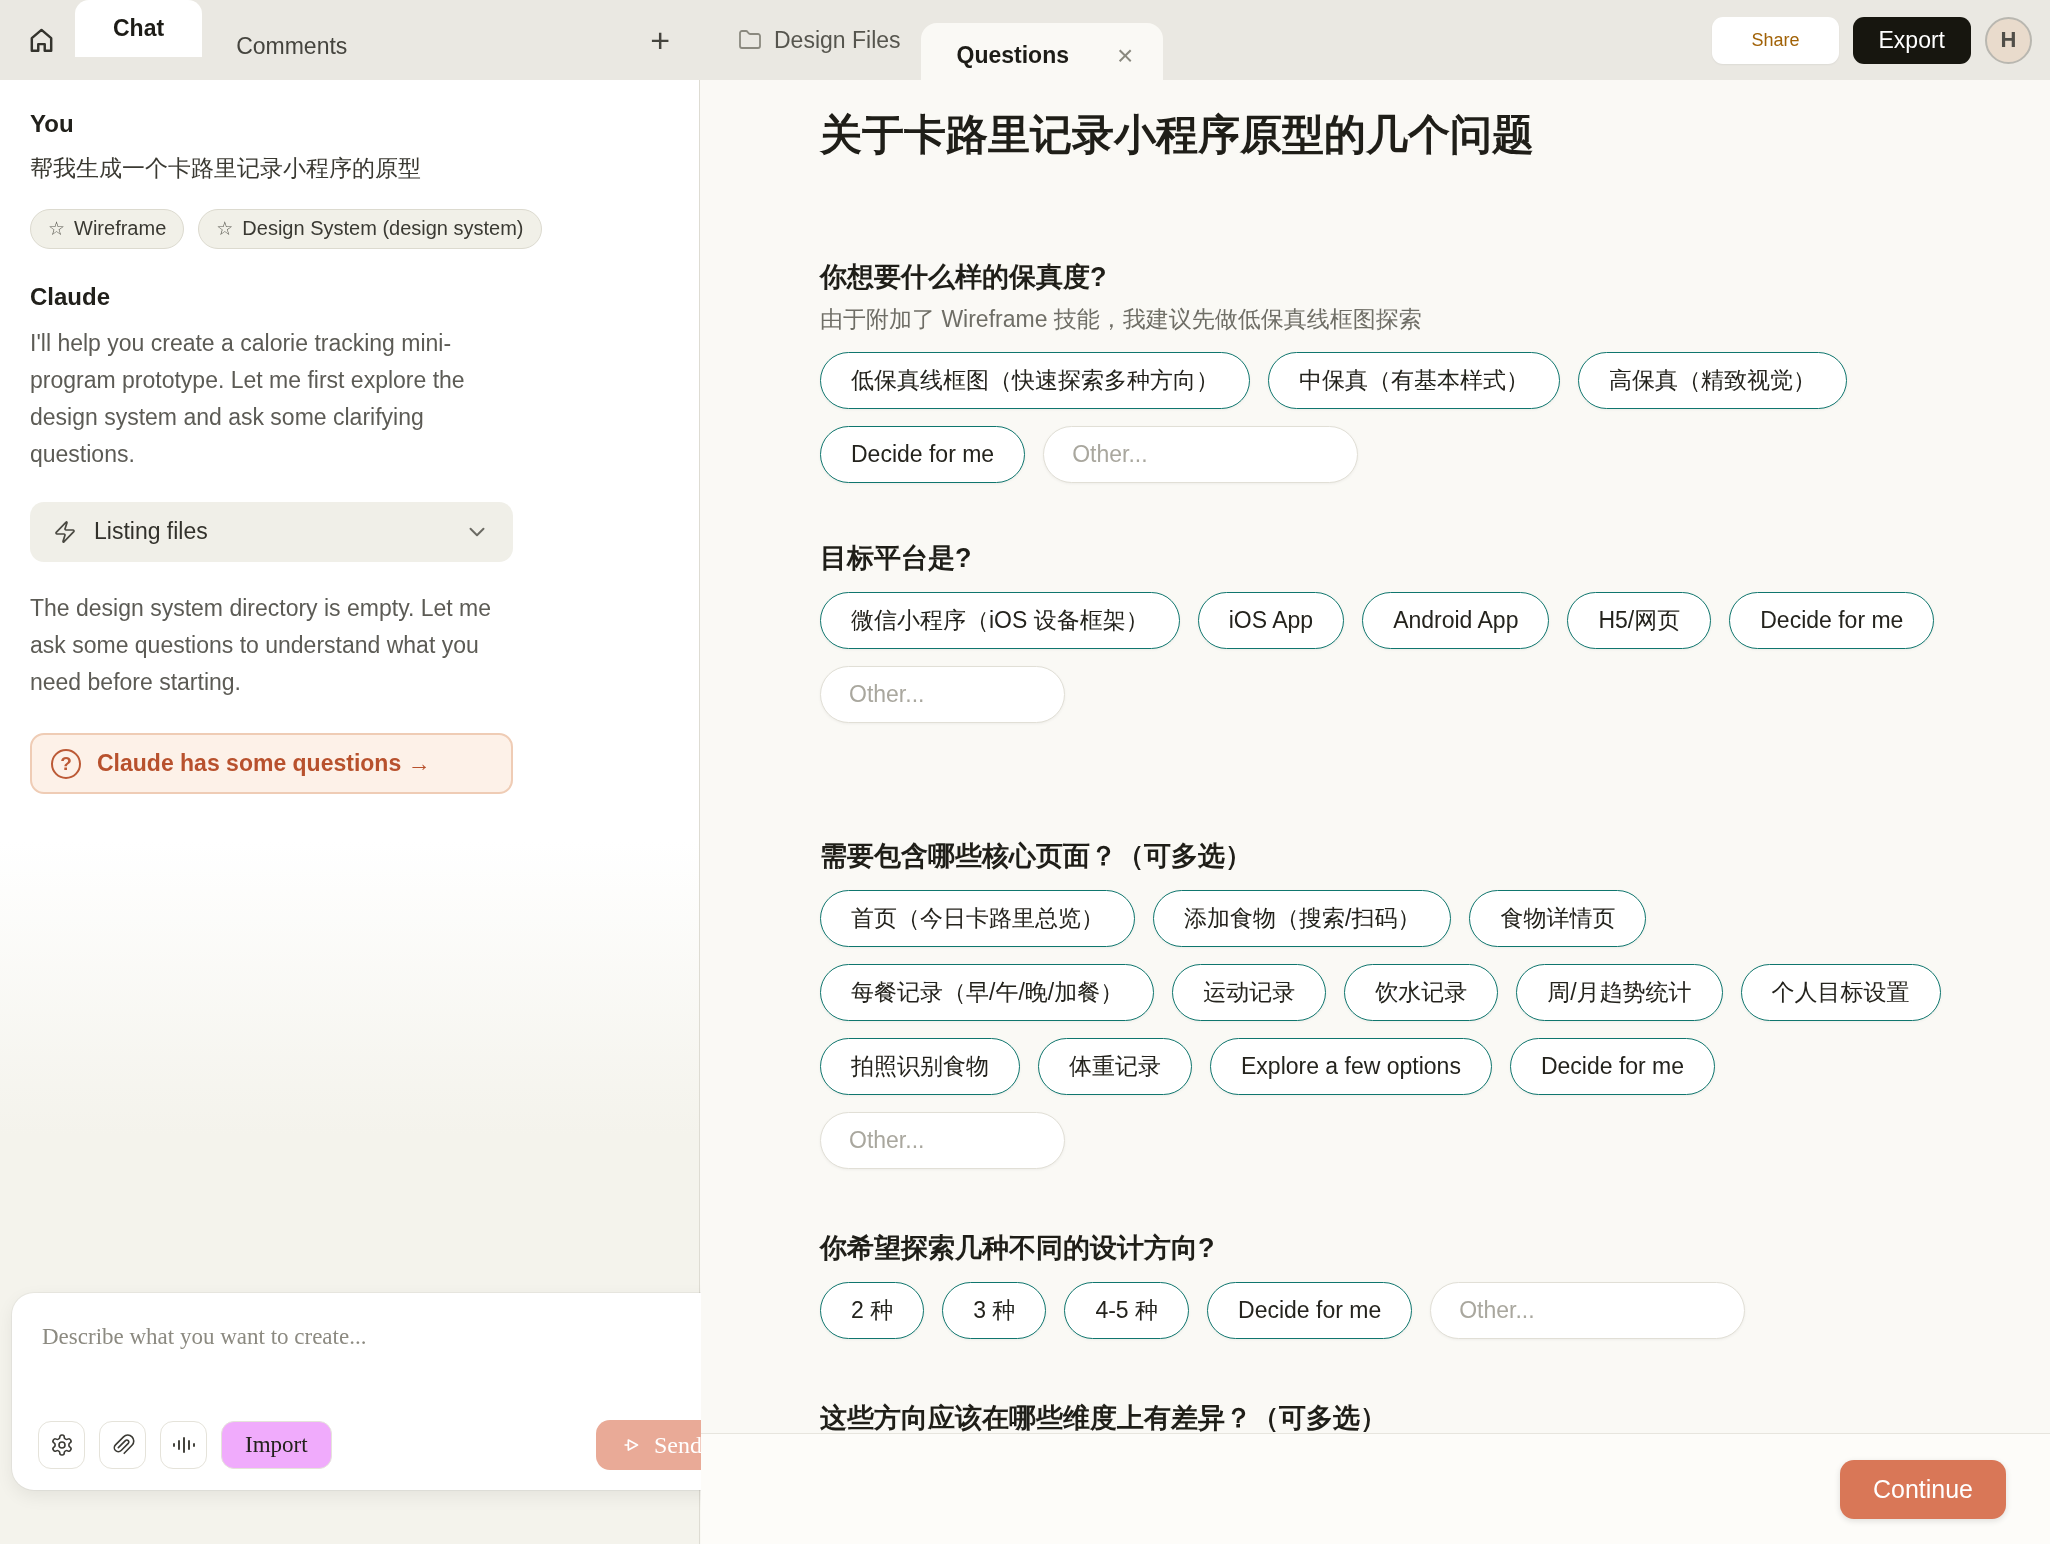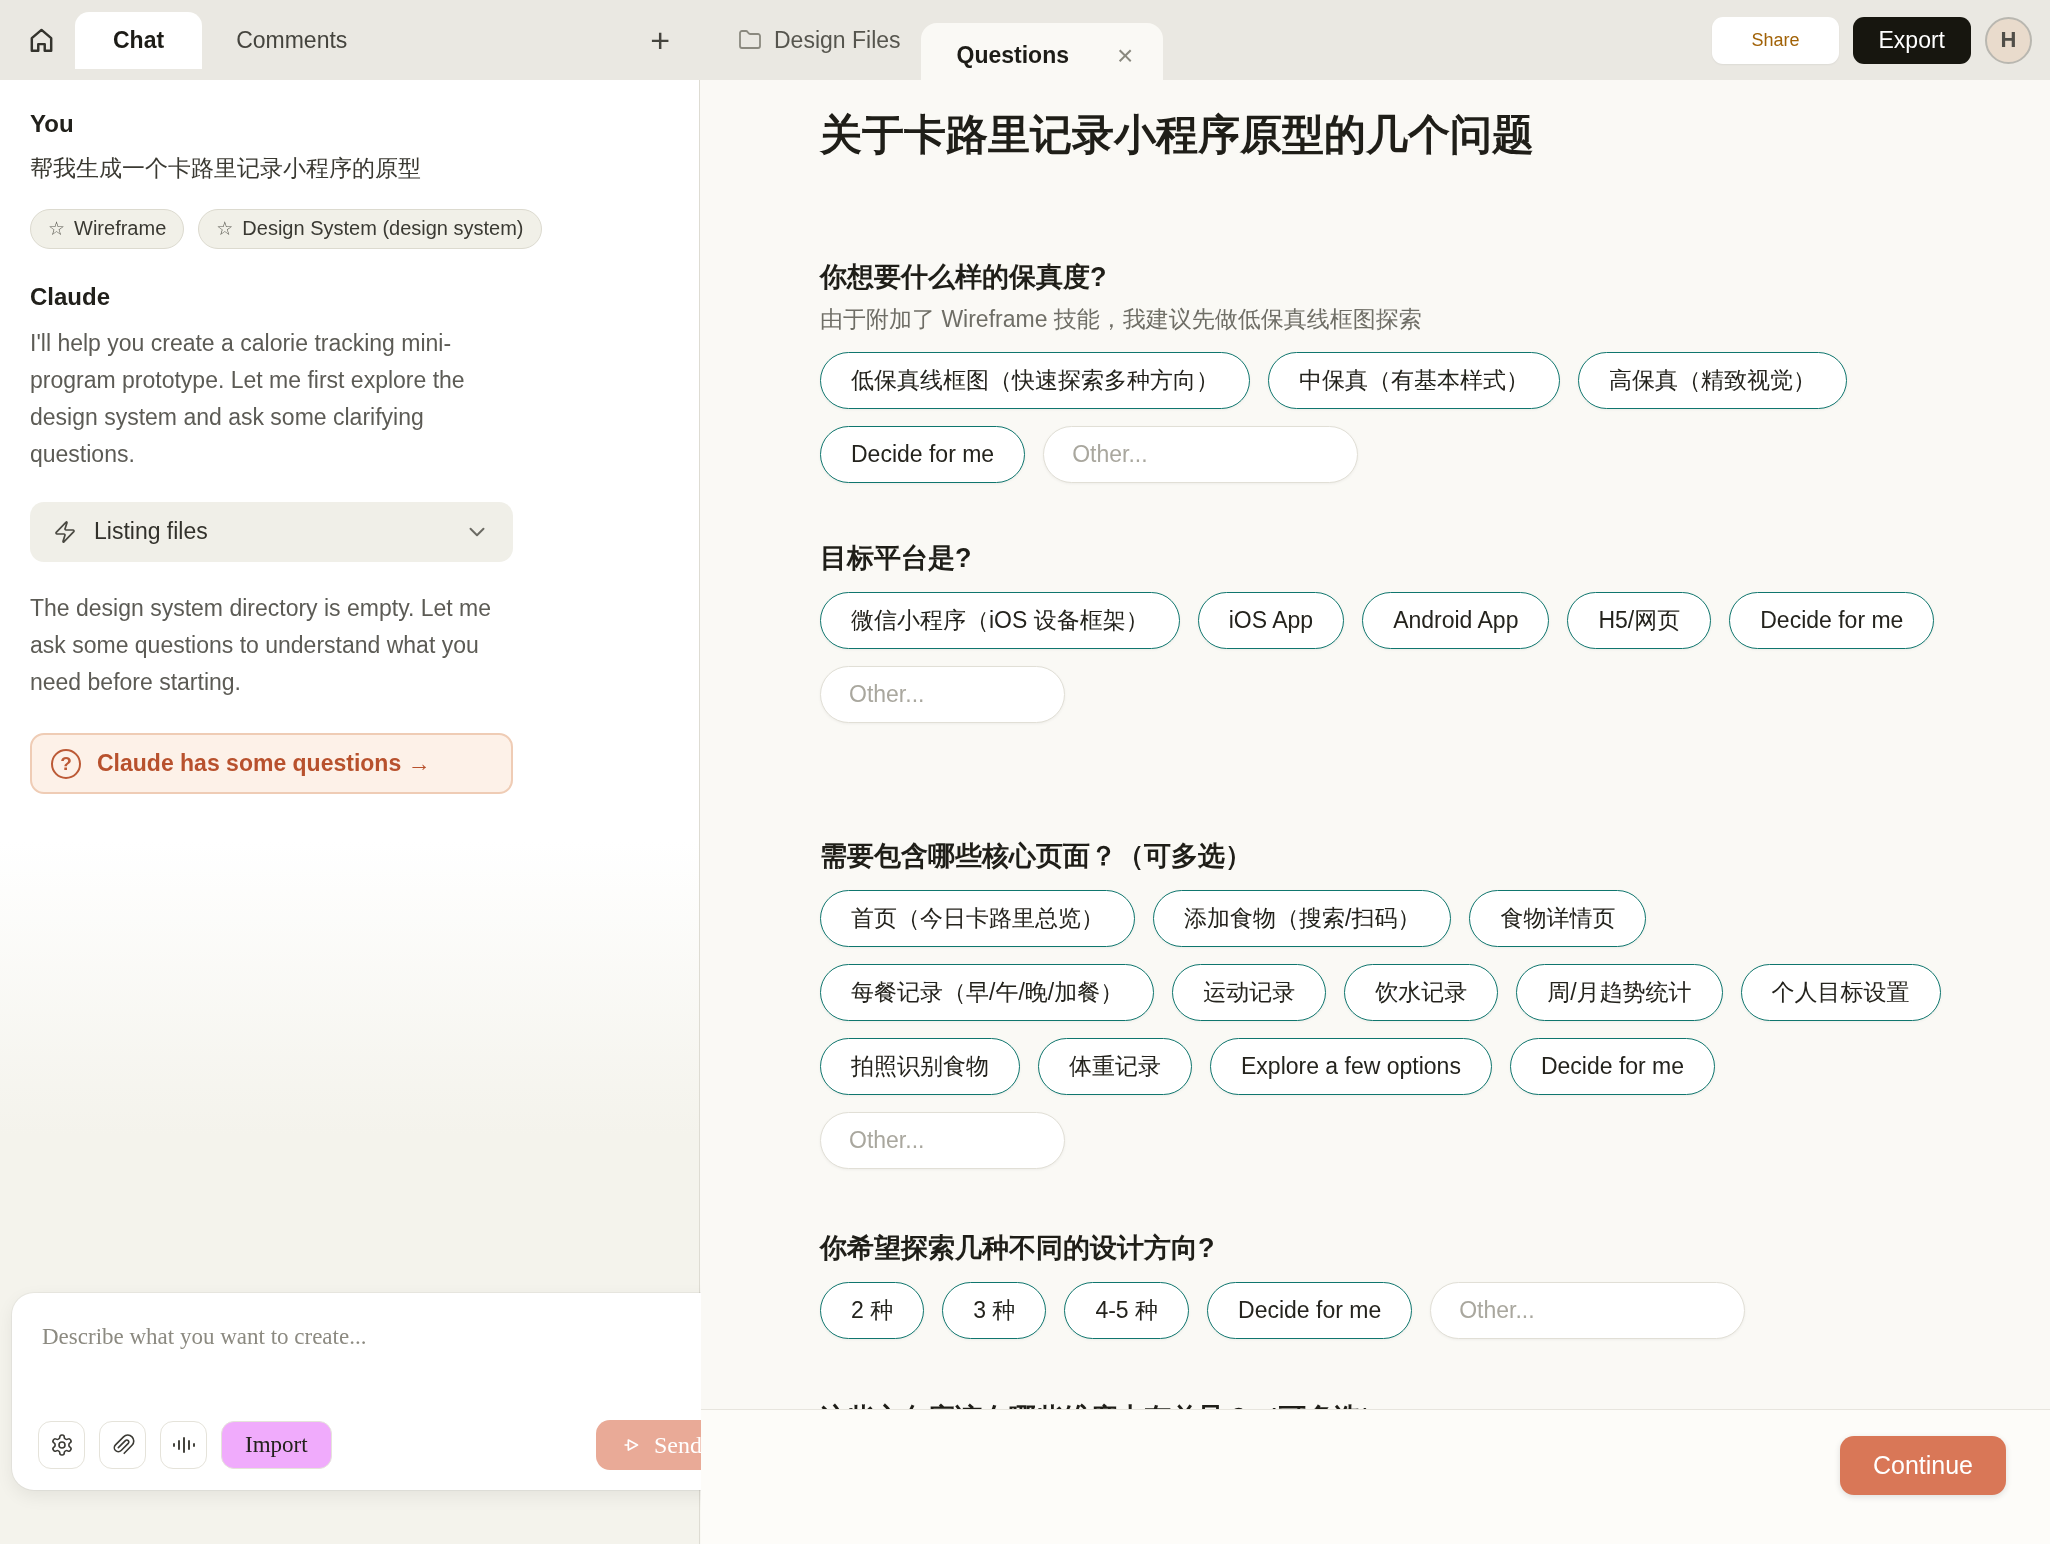--- a/index.html
+++ b/index.html
@@ -5,21 +5,21 @@
   * { margin:0; padding:0; box-sizing:border-box; }
   html,body { width:2050px; height:1544px; }
   body {
     font-family:"Liberation Sans","DejaVu Sans",sans-serif;
     background:#faf9f5; position:relative; overflow:hidden; color:#23221c;
   }
   svg { display:block; }
 
   
   .tabbar { position:absolute; top:0; left:0; right:0; height:80px; background:#eae8e2; display:flex; }
-  .tabbar-left { width:700px; display:flex; align-items:center; padding-left:26px; position:relative; flex:none; }
+  .tabbar-left { width:700px; display:flex; align-items:flex-start; padding-left:26px; position:relative; flex:none; }
   .home-btn { align-self:center; margin-right:18px; cursor:pointer; }
   .tab { display:flex; align-items:center; font-size:23px; color:#45443e; height:92px; padding:0 34px; cursor:pointer; }
   .tab-active-left { height:57px; background:#ffffff; border-radius:14px 14px 0 0; color:#1d1c17; font-weight:700; padding:0 38px; }
   .plus-btn { margin-left:auto; align-self:center; margin-right:30px; font-size:34px; color:#45443e; line-height:1; cursor:pointer; }
 
   .tabbar-right { flex:1; display:flex; align-items:flex-end; position:relative; }
   .design-files { display:flex; align-items:center; gap:12px; font-size:23px; color:#56554e; height:80px; margin-left:38px; cursor:pointer; }
   .tab-questions { height:57px; background:#faf9f5; border-radius:16px 16px 0 0; display:flex; align-items:center; gap:48px; padding:8px 30px 0 36px; margin-left:20px; cursor:pointer; }
   .tab-questions .lbl { font-size:23px; color:#1d1c17; font-weight:600; }
   .tab-close { font-size:28px; color:#8a897f; line-height:1; cursor:pointer; }
@@ -65,21 +65,21 @@
   .q-section:nth-of-type(3) { margin-top:116px; }
   .q-section:nth-of-type(4) { margin-top:62px; }
   .q-section:nth-of-type(5) { margin-top:62px; }
   .q-heading { font-size:27px; line-height:34px; font-weight:700; color:#1f1e18; margin-bottom:10px; }
   .q-hint { font-size:23px; line-height:30px; color:#6f6e66; margin-bottom:18px; }
   .pill-row { display:flex; gap:18px; margin-top:17px; align-items:center; }
   .pill { height:57px; padding:0 30px; background:#ffffff; border:1px solid #0f766e; border-radius:29px; font-size:23px; color:#24231d; display:inline-flex; align-items:center; white-space:nowrap; box-shadow:0 1px 3px rgba(0,0,0,.05); cursor:pointer; font-family:inherit; }
   .other-input { height:57px; width:315px; padding:0 28px; background:#ffffff; border:1px solid #e1dfd6; border-radius:29px; font-size:23px; color:#24231d; box-shadow:0 1px 3px rgba(0,0,0,.05); outline:none; font-family:inherit; }
   .other-input::placeholder { color:#a9a79e; }
 
-  .footer { position:absolute; left:0; right:0; bottom:0; height:135px; background:#fdfcf9; border-top:1px solid #e7e5de; }
+  .footer { position:absolute; left:0; right:0; bottom:0; height:111px; background:#fdfcf9; border-top:1px solid #e7e5de; }
   .continue-btn { position:absolute; right:44px; top:26px; height:59px; padding:0 33px; background:#d97757; border-radius:14px; color:#ffffff; font-size:25px; box-shadow:0 2px 6px rgba(0,0,0,.12); }
 </style>
 </head>
 <body>
 
 <div class="tabbar">
   <div class="tabbar-left">
     <span class="home-btn">
       <svg width="31" height="31" viewBox="0 0 24 24" fill="none" stroke="#34332d" stroke-width="1.9" stroke-linejoin="round" stroke-linecap="round">
         <path d="M4.5 20V10.2L12 3.8l7.5 6.4V20h-5v-5.2h-5V20z"></path>

